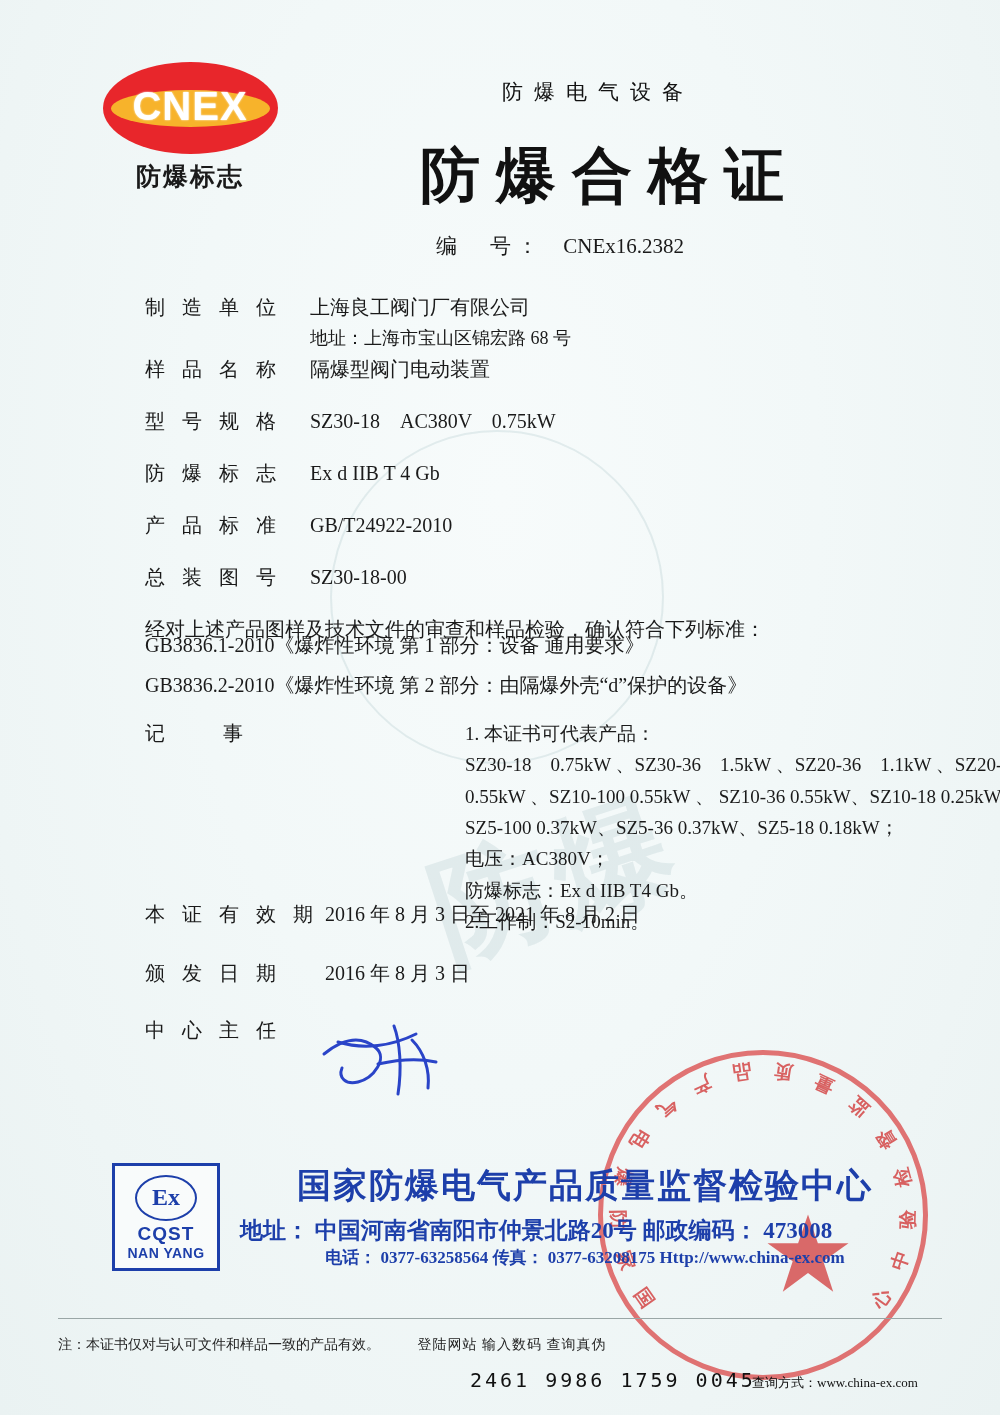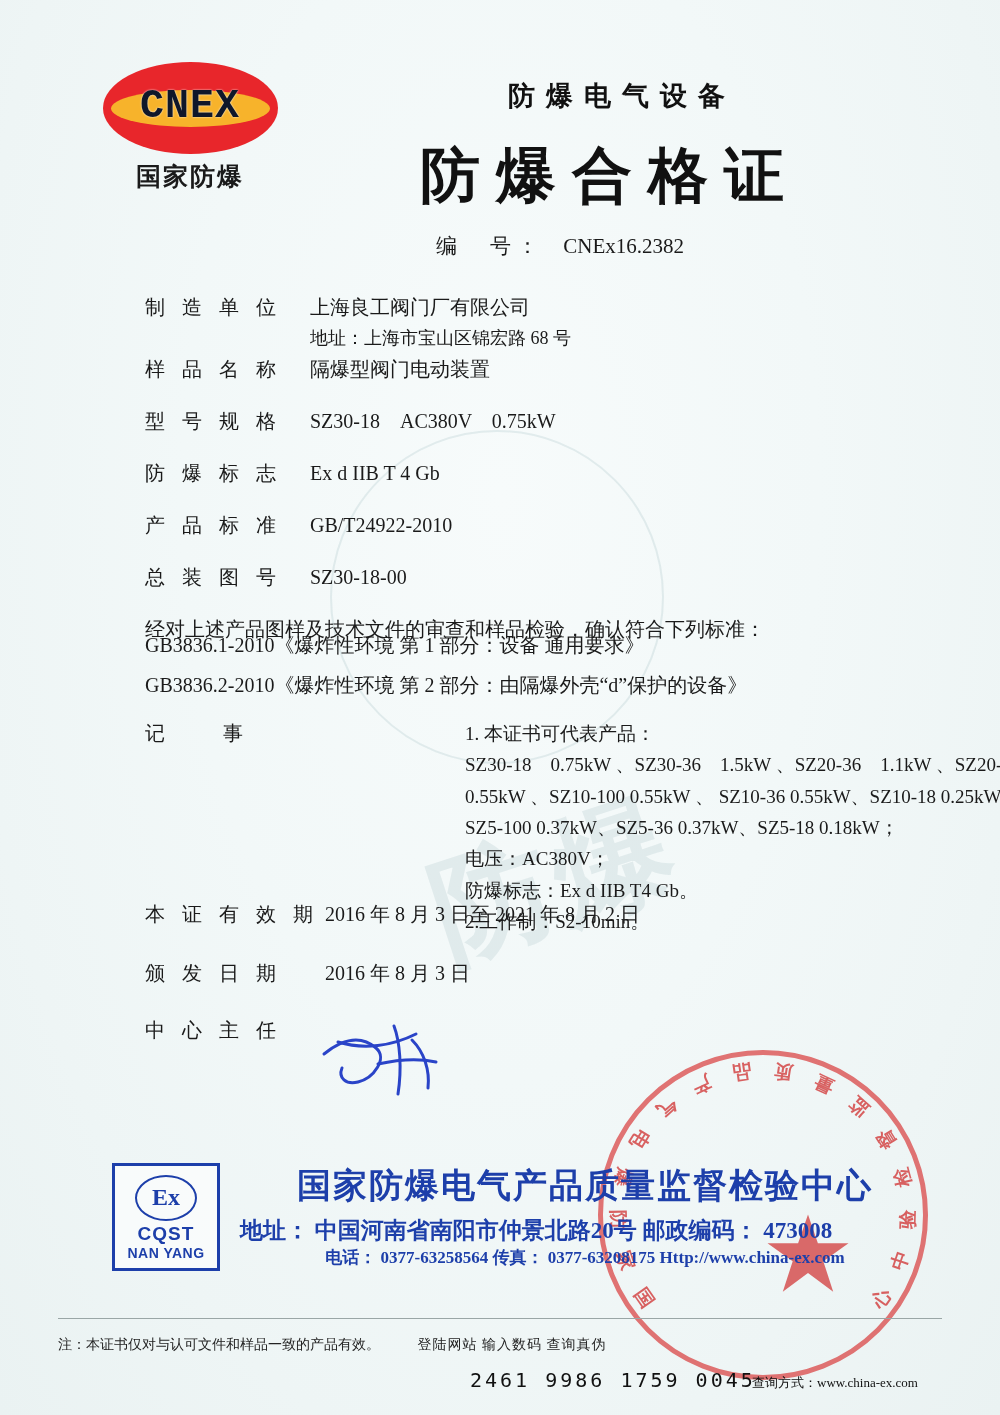--- a/index.html
+++ b/index.html
@@ -45,44 +45,44 @@
     width: 159px;
     height: 37px;
     background: #f7b32b;
     border-radius: 50%;
   }
   .logo-text {
     position: absolute;
     left: 0; top: 22px;
     width: 175px;
     text-align: center;
-    font-family: Liberation Mono, monospace;
+    font-family: Liberation Sans, sans-serif;
     font-weight: bold;
     font-size: 40px;
     letter-spacing: 1px;
-    color: #0f172a;
+    color: #ffffff;
     z-index: 3;
     text-shadow: 0 0 2px #fff;
   }
   .logo-caption {
     margin-top: 6px;
     font-size: 25px;
     font-weight: bold;
     letter-spacing: 2px;
     color: #1a1a1a;
   }
   .doc-subtitle {
     position: absolute;
-    left: 342px;
+    left: 318px;
     top: 78px;
     width: 560px;
     text-align: center;
-    font-size: 27px;
+    font-size: 21px;
     letter-spacing: 11px;
-    font-weight: bold;
+    font-weight: normal;
     color: #111;
   }
   .doc-title {
     position: absolute;
     left: 320px;
     top: 136px;
     width: 580px;
     text-align: center;
     font-size: 60px;
     letter-spacing: 16px;
@@ -315,21 +315,21 @@
 <div class="page">
 
   <div class="watermark-ring"></div>
   <div class="watermark">防爆</div>
 
   <div class="logo-block">
     <div class="logo-oval">
       <div class="logo-oval-inner"></div>
       <div class="logo-text">CNEX</div>
     </div>
-    <div class="logo-caption">国家防爆</div>
+    <div class="logo-caption">防爆标志</div>
   </div>
 
   <div class="doc-subtitle">防爆电气设备</div>
   <div class="doc-title">防爆合格证</div>
 
   <div class="doc-number">
     <span class="lbl">编　号：</span>
     <span>CNEx16.2382</span>
   </div>
 

